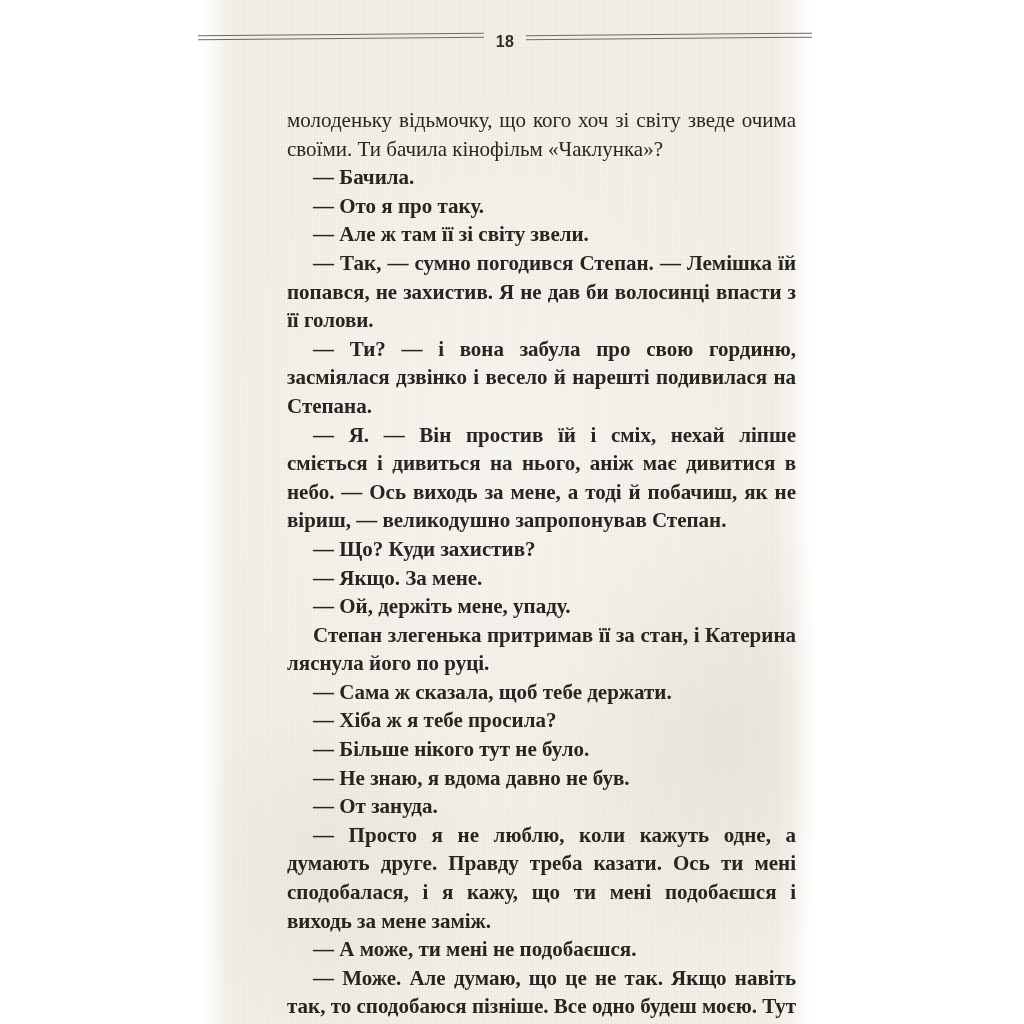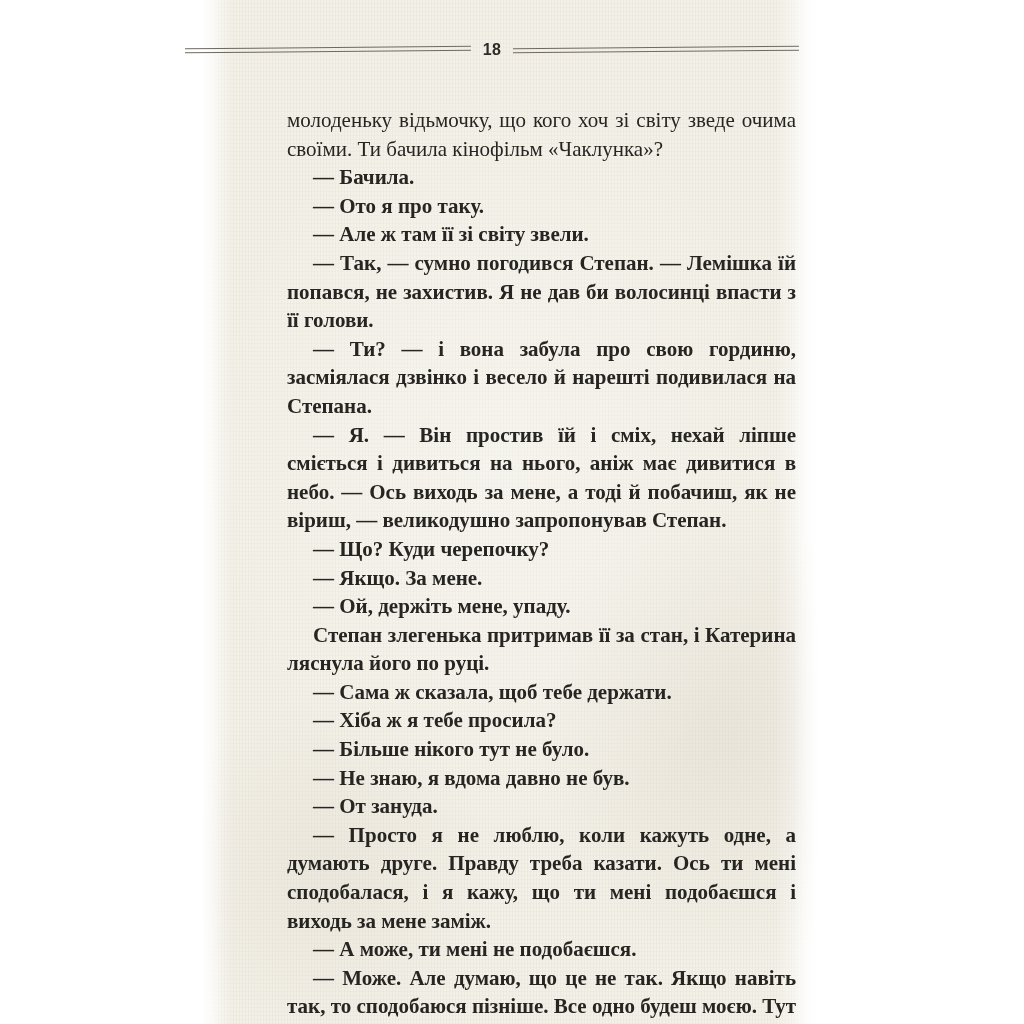--- a/index.html
+++ b/index.html
@@ -50,26 +50,26 @@
     height: 1024px;
     width: 26px;
     pointer-events: none;
   }
   .edge-fade-left  { left: 197px;  background: linear-gradient(90deg, #ffffff 0%, rgba(255,255,255,0) 100%); }
   .edge-fade-right { left: 793px;  background: linear-gradient(90deg, rgba(255,255,255,0) 0%, #ffffff 100%); }
 
   
   .running-head {
     position: absolute;
-    left: 185px;
+    left: 198px;
     top: 34px;
     width: 614px;
     height: 32px;
     display: flex;
-    align-items: center;
+    align-items: flex-start;
     justify-content: center;
   }
   .rule {
     flex: 1 1 auto;
     height: 7px;
     position: relative;
     transform: rotate(-0.55deg);
   }
   .rule::before, .rule::after {
     content: "";
@@ -139,21 +139,21 @@
   </div>
 
   <div class="text-block" id="text-block">
       <p class="para flush">молоденьку відьмочку, що кого хоч зі світу зведе очима своїми. Ти бачила кінофільм «Чаклунка»?</p>
       <p class="para indent">— Бачила.</p>
       <p class="para indent">— Ото я про таку.</p>
       <p class="para indent">— Але ж там її зі світу звели.</p>
       <p class="para indent">— Так, — сумно погодився Степан. — Лемішка їй попався, не захистив. Я не дав би волосинці впасти з її голови.</p>
       <p class="para indent">— Ти? — і вона забула про свою гординю, засміялася дзвінко і весело й нарешті подивилася на Степана.</p>
       <p class="para indent">— Я. — Він простив їй і сміх, нехай ліпше сміється і дивиться на нього, аніж має дивитися в небо. — Ось виходь за мене, а тоді й побачиш, як не віриш, — великодушно запропонував Степан.</p>
-      <p class="para indent">— Що? Куди черепочку?</p>
+      <p class="para indent">— Що? Куди захистив?</p>
       <p class="para indent">— Якщо. За мене.</p>
       <p class="para indent">— Ой, держіть мене, упаду.</p>
       <p class="para indent">Степан злегенька притримав її за стан, і Катерина ляснула його по руці.</p>
       <p class="para indent">— Сама ж сказала, щоб тебе держати.</p>
       <p class="para indent">— Хіба ж я тебе просила?</p>
       <p class="para indent">— Більше нікого тут не було.</p>
       <p class="para indent">— Не знаю, я вдома давно не був.</p>
       <p class="para indent">— От зануда.</p>
       <p class="para indent">— Просто я не люблю, коли кажуть одне, а думають друге. Правду треба казати. Ось ти мені сподобалася, і я кажу, що ти мені подобаєшся і виходь за мене заміж.</p>
       <p class="para indent">— А може, ти мені не подобаєшся.</p>

